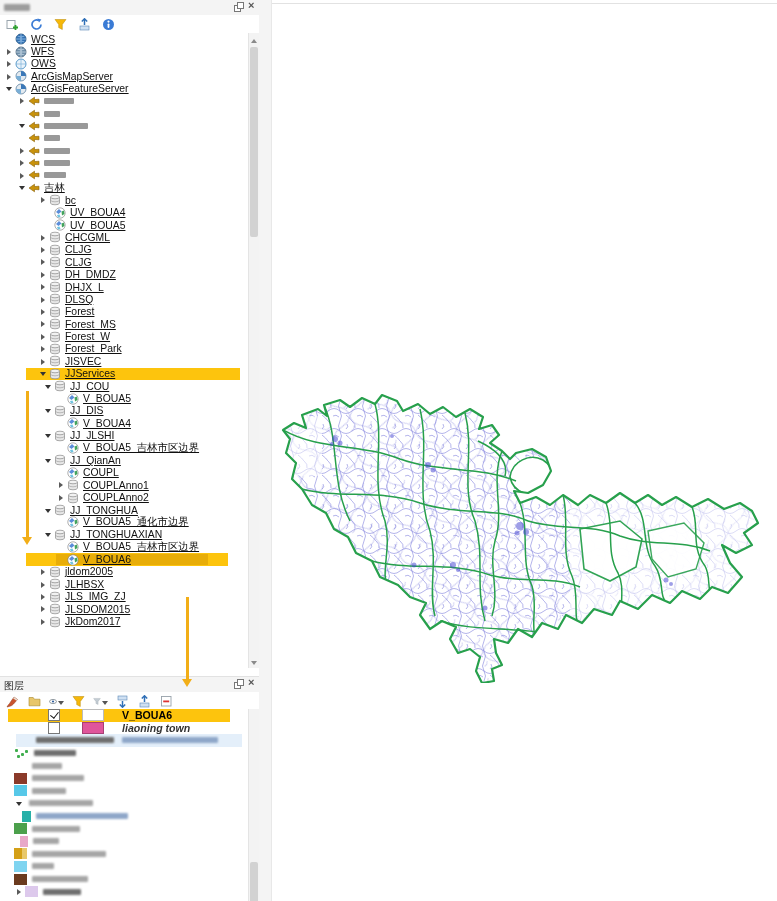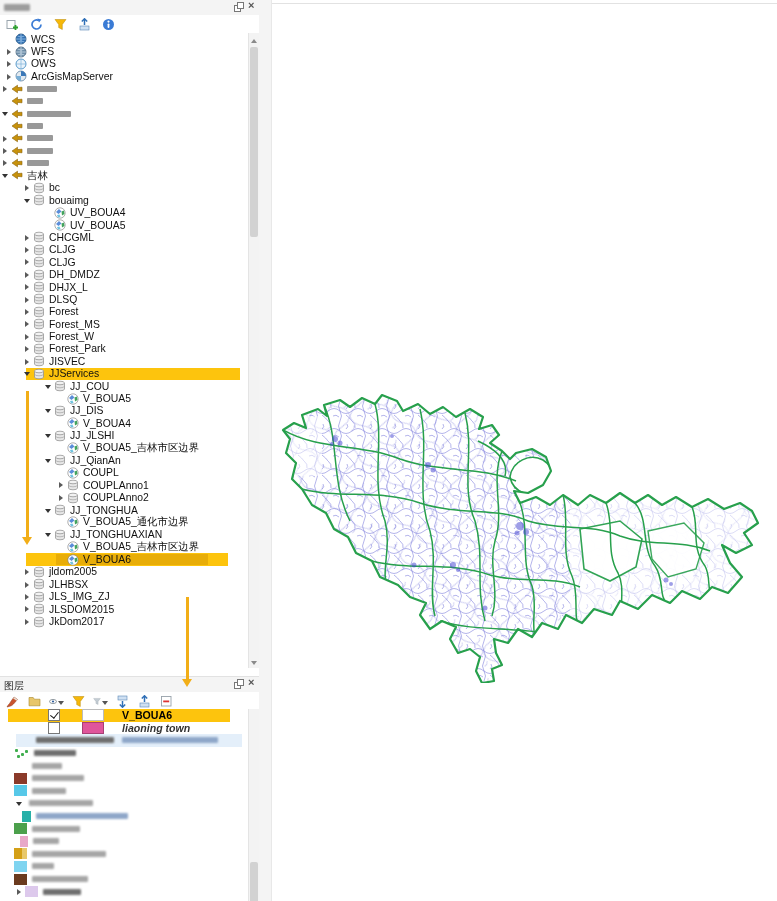--- a/index.html
+++ b/index.html
@@ -15,26 +15,26 @@
   .wb-float::before{content:"";position:absolute;left:1px;top:3px;width:5px;height:5px;border:1px solid #777;background:#fff;}
   .wb-float::after{content:"";position:absolute;left:4px;top:0;width:5px;height:5px;border:1px solid #777;background:#fff;}
   .wb-close::before{content:"\00d7";position:absolute;left:1px;top:-3px;font-size:11px;color:#555;font-weight:700;}
   .ptoolbar{position:absolute;left:2px;top:16px;height:17px;display:flex;align-items:center;gap:9px;padding-left:3px;}
   .tbtn{width:15px;height:15px;display:flex;align-items:center;justify-content:center;position:relative;cursor:pointer;}
   .tbtn svg{width:13px;height:13px;}
   .caret{width:0;height:0;border:3px solid transparent;border-top:4px solid #555;margin-left:1px;margin-top:6px;}
   
   #btree{position:absolute;left:0;top:33px;width:248px;bottom:0;overflow:hidden;}
   .trow{position:relative;height:12.4px;display:flex;align-items:center;white-space:nowrap;cursor:default;}
-  .L0{padding-left:4px}.L1{}.L2{padding-left:22px}.L3{padding-left:43px}.L4{padding-left:56px}
+  .L0{padding-left:4px}.L1{padding-left:17px}.L2{padding-left:38px}.L3{padding-left:43px}.L4{padding-left:56px}
   .ex{width:11px;height:12px;flex:0 0 11px;position:relative;z-index:1;}
   .ex.c::before{content:"";position:absolute;left:3px;top:3.2px;border:3px solid transparent;border-left:4.2px solid #5a5a5a;}
   .ex.o::before{content:"";position:absolute;left:1.5px;top:4.5px;border:3px solid transparent;border-top:4.2px solid #333;}
   .ic{width:12px;height:12px;flex:0 0 12px;margin-right:4px;position:relative;z-index:1;}
-  .lb{font-size:10.4px;color:#101010;position:relative;z-index:1;}
+  .lb{font-size:10.4px;color:#101010;position:relative;z-index:1;text-decoration:underline;}
   .red{display:inline-block;height:6px;background:#999;border-radius:1px;filter:blur(.7px);}
   .w16{width:16px}.w22{width:22px}.w26{width:26px}.w30{width:30px}.w44{width:44px}
   .hlA::before{content:"";position:absolute;left:26px;width:214px;top:0;bottom:0;background:#fdc40d;z-index:0;}
   .hlB::before{content:"";position:absolute;left:26px;width:202px;top:0;bottom:0;background:#fdc40d;z-index:0;}
   .selband::after{content:"";position:absolute;left:56px;width:152px;top:.5px;bottom:.5px;background:#e8ad08;z-index:0;}
   
   .sbar{position:absolute;width:10px;background:#f3f3f3;border-left:1px solid #e4e4e4;}
   .sb-up,.sb-dn{position:absolute;left:0;width:10px;height:10px;background:#f3f3f3;cursor:pointer;}
   .sb-up::before{content:"";position:absolute;left:2px;top:3px;border:3px solid transparent;border-bottom:4px solid #8a8a8a;}
   .sb-dn::before{content:"";position:absolute;left:2px;top:4px;border:3px solid transparent;border-top:4px solid #8a8a8a;}
@@ -214,20 +214,27 @@
         </svg>
         <span class="lb">OWS</span>
       </div>
     <div class="trow L0">
         <span class="ex c"></span>
         <svg class="ic">
           <use href="#i-arcgis"></use>
         </svg>
         <span class="lb">ArcGisMapServer</span>
       </div>
+    <div class="trow L0">
+        <span class="ex o"></span>
+        <svg class="ic">
+          <use href="#i-arcgis"></use>
+        </svg>
+        <span class="lb">ArcGisFeatureServer</span>
+      </div>
     <div class="trow L1">
         <span class="ex c"></span>
         <svg class="ic">
           <use href="#i-gold"></use>
         </svg>
         <span class="lb red w30"></span>
       </div>
     <div class="trow L1">
         <span class="ex"></span>
         <svg class="ic">
@@ -276,27 +283,20 @@
           <use href="#i-gold"></use>
         </svg>
         <span class="lb">吉林</span>
       </div>
     <div class="trow L2">
         <span class="ex c"></span>
         <svg class="ic">
           <use href="#i-db"></use>
         </svg>
         <span class="lb">bc</span>
-      </div>
-    <div class="trow L2">
-        <span class="ex o"></span>
-        <svg class="ic">
-          <use href="#i-db"></use>
-        </svg>
-        <span class="lb">bouaimg</span>
       </div>
     <div class="trow L3">
         <span class="ex"></span>
         <svg class="ic">
           <use href="#i-layer"></use>
         </svg>
         <span class="lb">UV_BOUA4</span>
       </div>
     <div class="trow L3">
         <span class="ex"></span>

